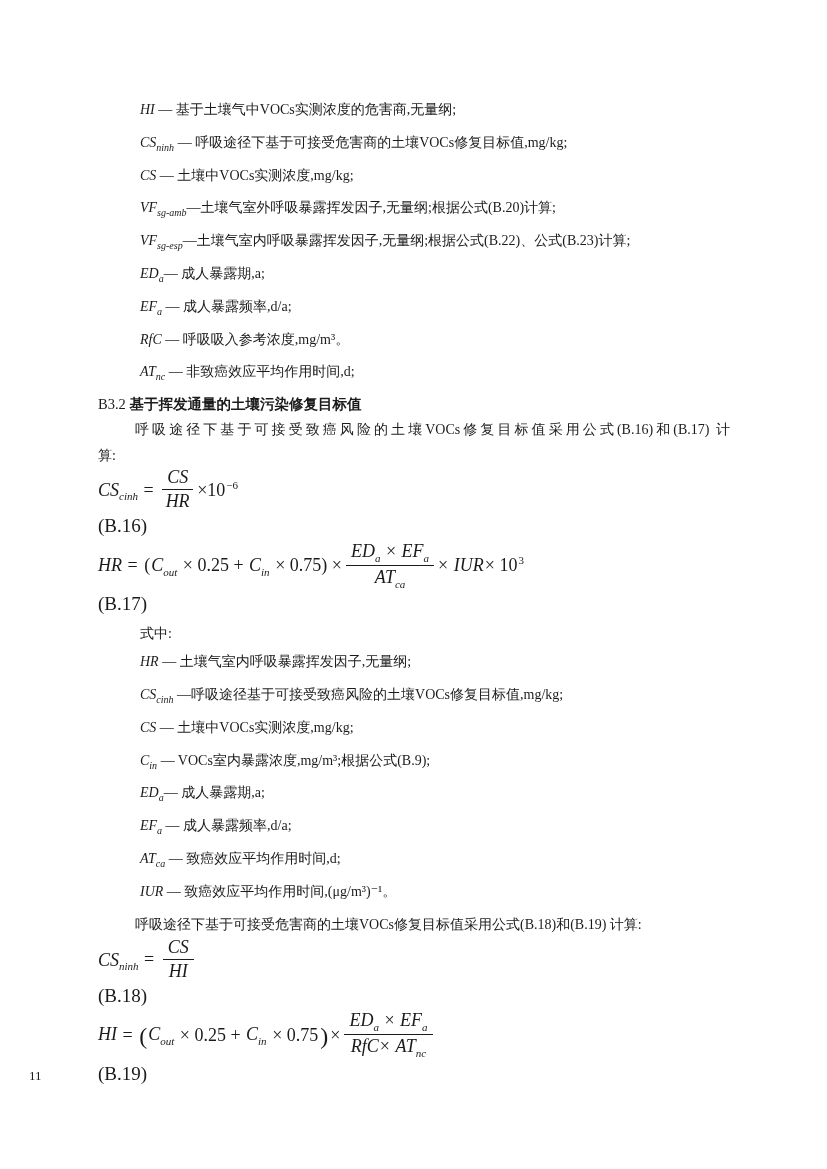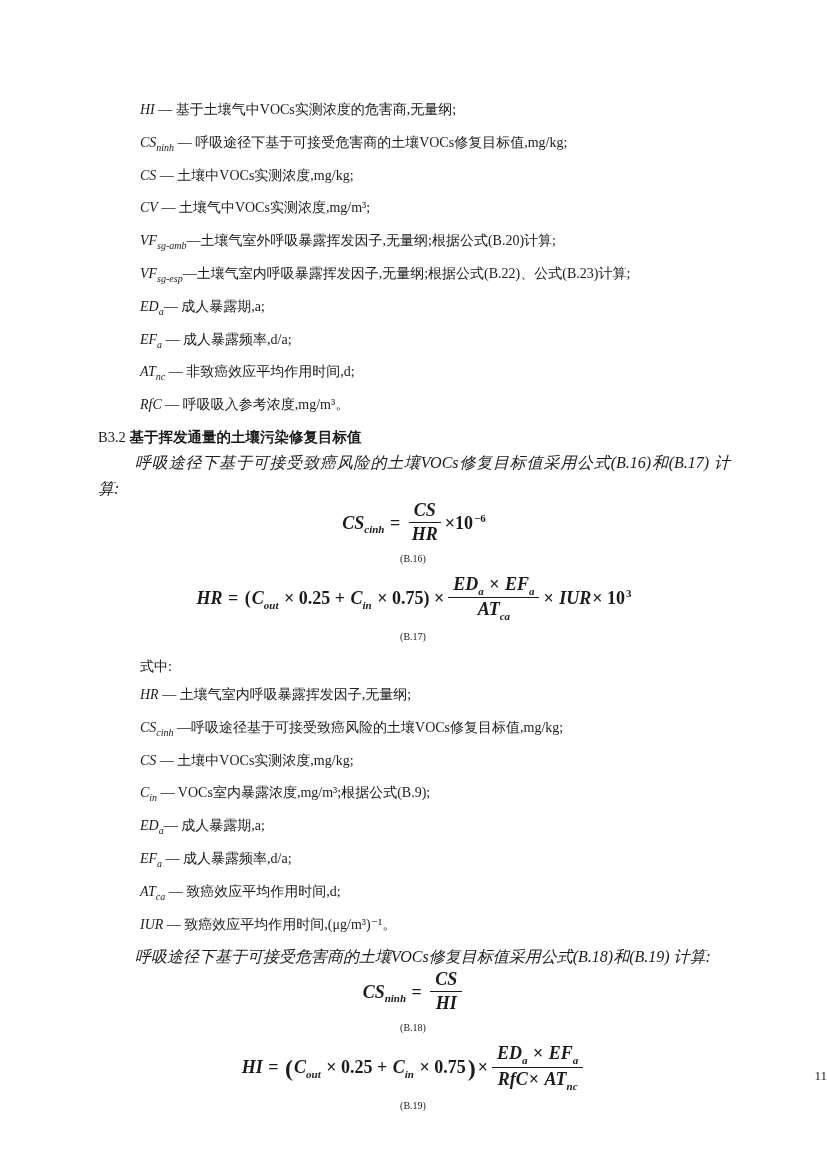--- a/index.html
+++ b/index.html
@@ -30,93 +30,90 @@
   
   .heading {
     font-size:14.5px;
     line-height:26px;
     font-weight:bold;
     margin:0;
   }
   .heading .secnum { font-weight:normal; }
   
   .para {
-    font-size:16px;
+    font-size:14px;
     line-height:26px;
     margin:0;
-    font-style:italic;
   }
   .para.indent { text-indent:37px; }
   .para.justify-full { text-align:justify; text-align-last:justify; }
   .para2 { line-height:28px; }
   
   .formula-row {
     display:flex;
-    justify-content:center;
     align-items:center;
     font-size:18px;
     min-height:44px;
-    font-weight:bold;
   }
   .formula-row.tall { min-height:50px; }
   .math { white-space:nowrap; }
   .math .op { font-style:normal; padding:0 1px; }
   .math sub { font-size:11px; }
   .math sup { font-size:11px; font-style:normal; }
   .frac {
     display:inline-block;
     vertical-align:middle;
     text-align:center;
     margin:0 3px;
     transform:translateY(-2px);
   }
   .frac .num { display:block; border-bottom:1px solid #1b1b1b; padding:0 5px 1px; }
   .frac .den { display:block; padding-top:1px; }
   .bigp { font-style:normal; font-size:24px; vertical-align:-3px; padding:0 1px; }
   .formula-label {
-    text-align:center;
-    font-size:10px;
+    text-align:left;
+    font-size:19px;
     line-height:20px;
     margin:2px 2px 6px 0;
   }
   
   .page-num {
     position:absolute;
     left:0; right:0; top:1068px;
-    text-align:right;
+    text-align:left;
     font-size:13px;
+    padding-left:29px;
   }
 </style>
 </head>
 <body>
 
 <div class="page">
   <div class="content">
 
     <div>
 
         <p class="def"><i>HI</i><sub><i></i></sub><span> — 基于土壤气中VOCs实测浓度的危害商,无量纲;</span></p>
 
         <p class="def"><i>CS</i><sub><i>ninh</i></sub><span> — 呼吸途径下基于可接受危害商的土壤VOCs修复目标值,mg/kg;</span></p>
 
         <p class="def"><i>CS</i><sub><i></i></sub><span> — 土壤中VOCs实测浓度,mg/kg;</span></p>
 
-        <p class="def"><i>CV</i><sub><i></i></sub><span> — 土壤气中VOCs实测浓度,mg/m³;</span></p>
 
         <p class="def"><i>VF</i><sub><i>sg-amb</i></sub><span>—土壤气室外呼吸暴露挥发因子,无量纲;根据公式(B.20)计算;</span></p>
 
         <p class="def"><i>VF</i><sub><i>sg-esp</i></sub><span>—土壤气室内呼吸暴露挥发因子,无量纲;根据公式(B.22)、公式(B.23)计算;</span></p>
 
         <p class="def"><i>ED</i><sub><i>a</i></sub><span>— 成人暴露期,a;</span></p>
 
         <p class="def"><i>EF</i><sub><i>a</i></sub><span> — 成人暴露频率,d/a;</span></p>
 
+        <p class="def"><i>RfC</i><sub><i></i></sub><span> — 呼吸吸入参考浓度,mg/m³。</span></p>
+
         <p class="def"><i>AT</i><sub><i>nc</i></sub><span> — 非致癌效应平均作用时间,d;</span></p>
-
-        <p class="def"><i>RfC</i><sub><i></i></sub><span> — 呼吸吸入参考浓度,mg/m³。</span></p>
       </div>
 
     <h3 class="heading"><span class="secnum">B3.2</span> <span>基于挥发通量的土壤污染修复目标值</span></h3>
 
     <p class="para indent justify-full">呼吸途径下基于可接受致癌风险的土壤VOCs修复目标值采用公式(B.16)和(B.17) 计</p>
     <p class="para">算:</p>
 
     <div class="formula-row">
       <span class="math"><i>CS</i><sub><i>cinh</i></sub> <span class="op">=</span> <span class="frac"><span class="num"><i>CS</i></span><span class="den"><i>HR</i></span></span><span class="op">×10</span><sup>−6</sup></span>
     </div>

